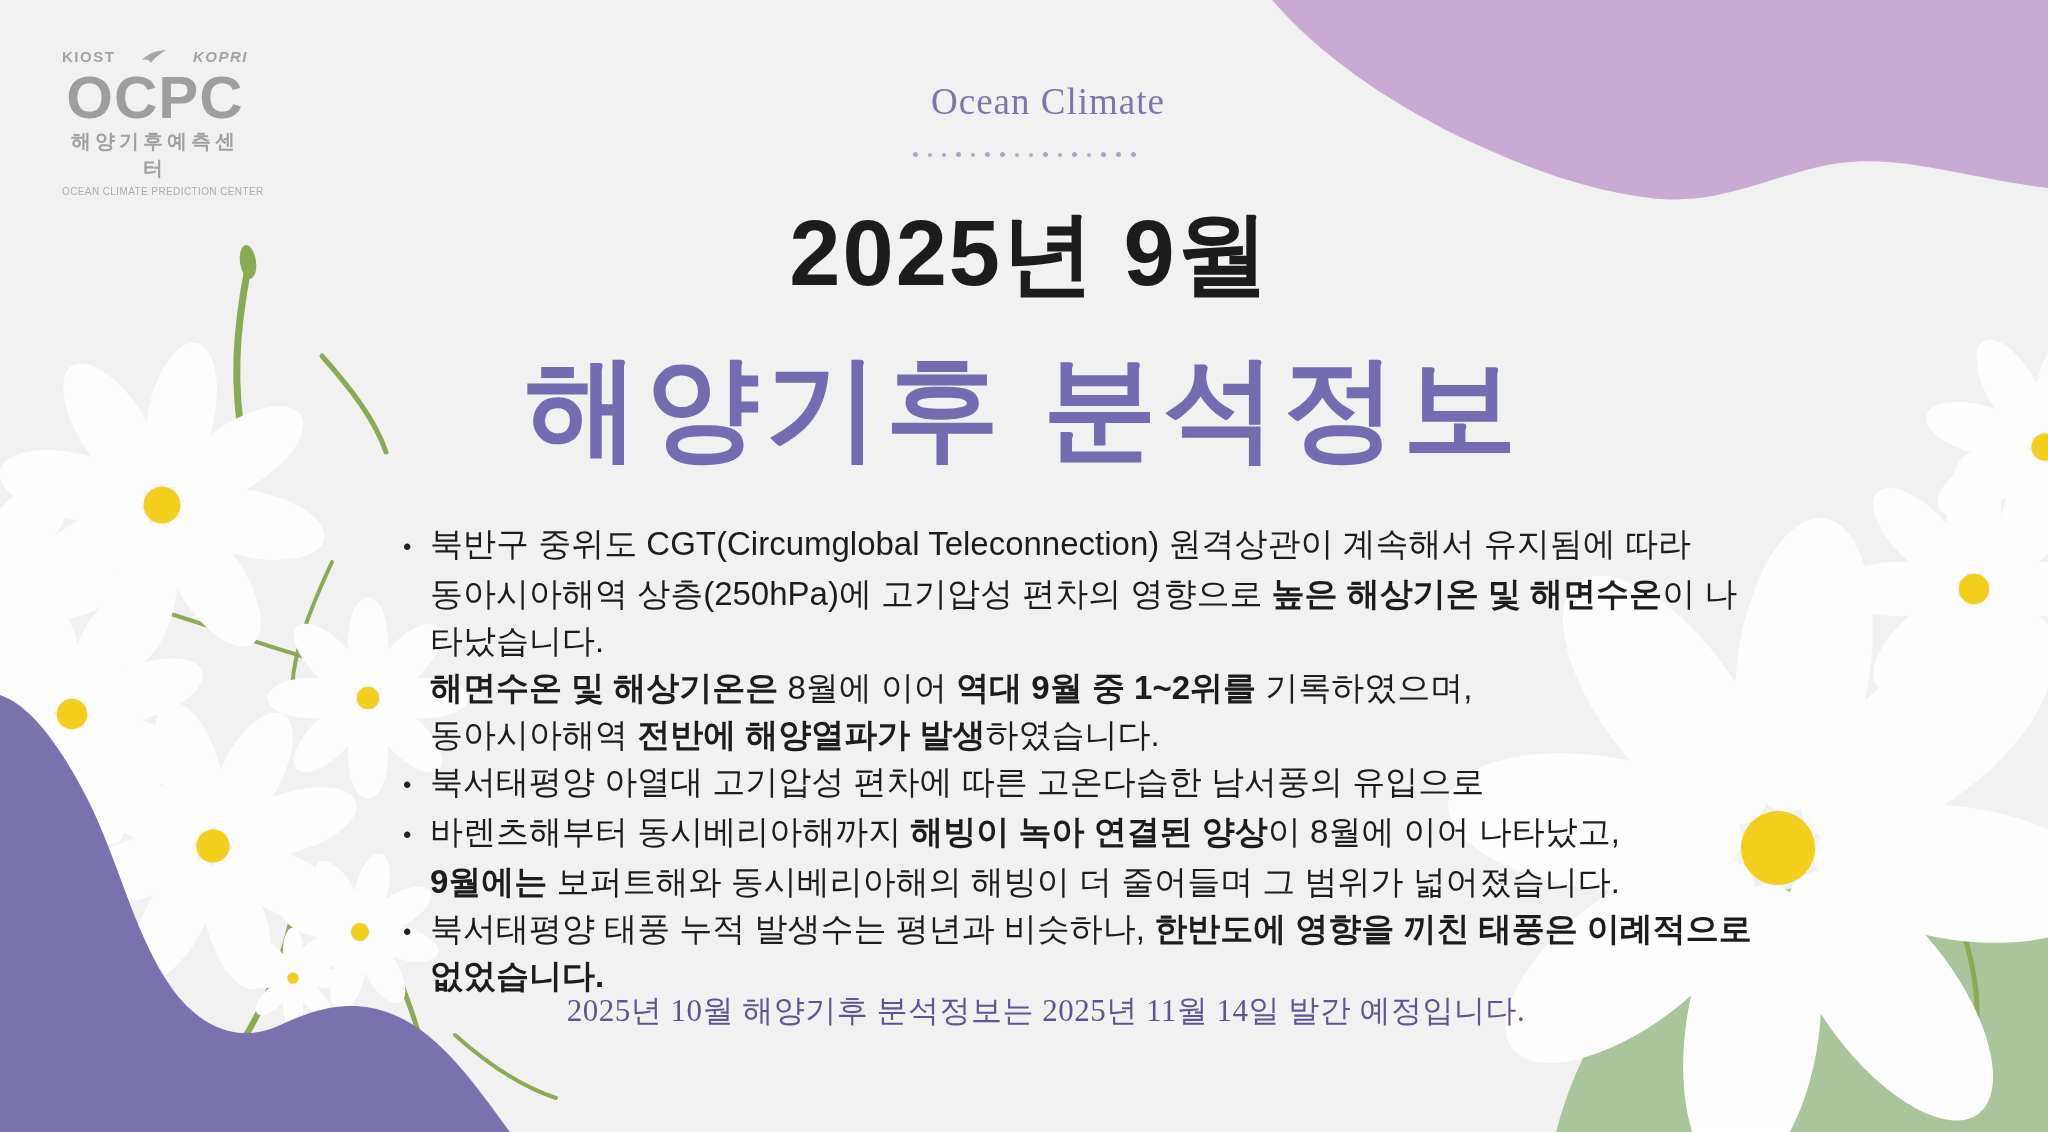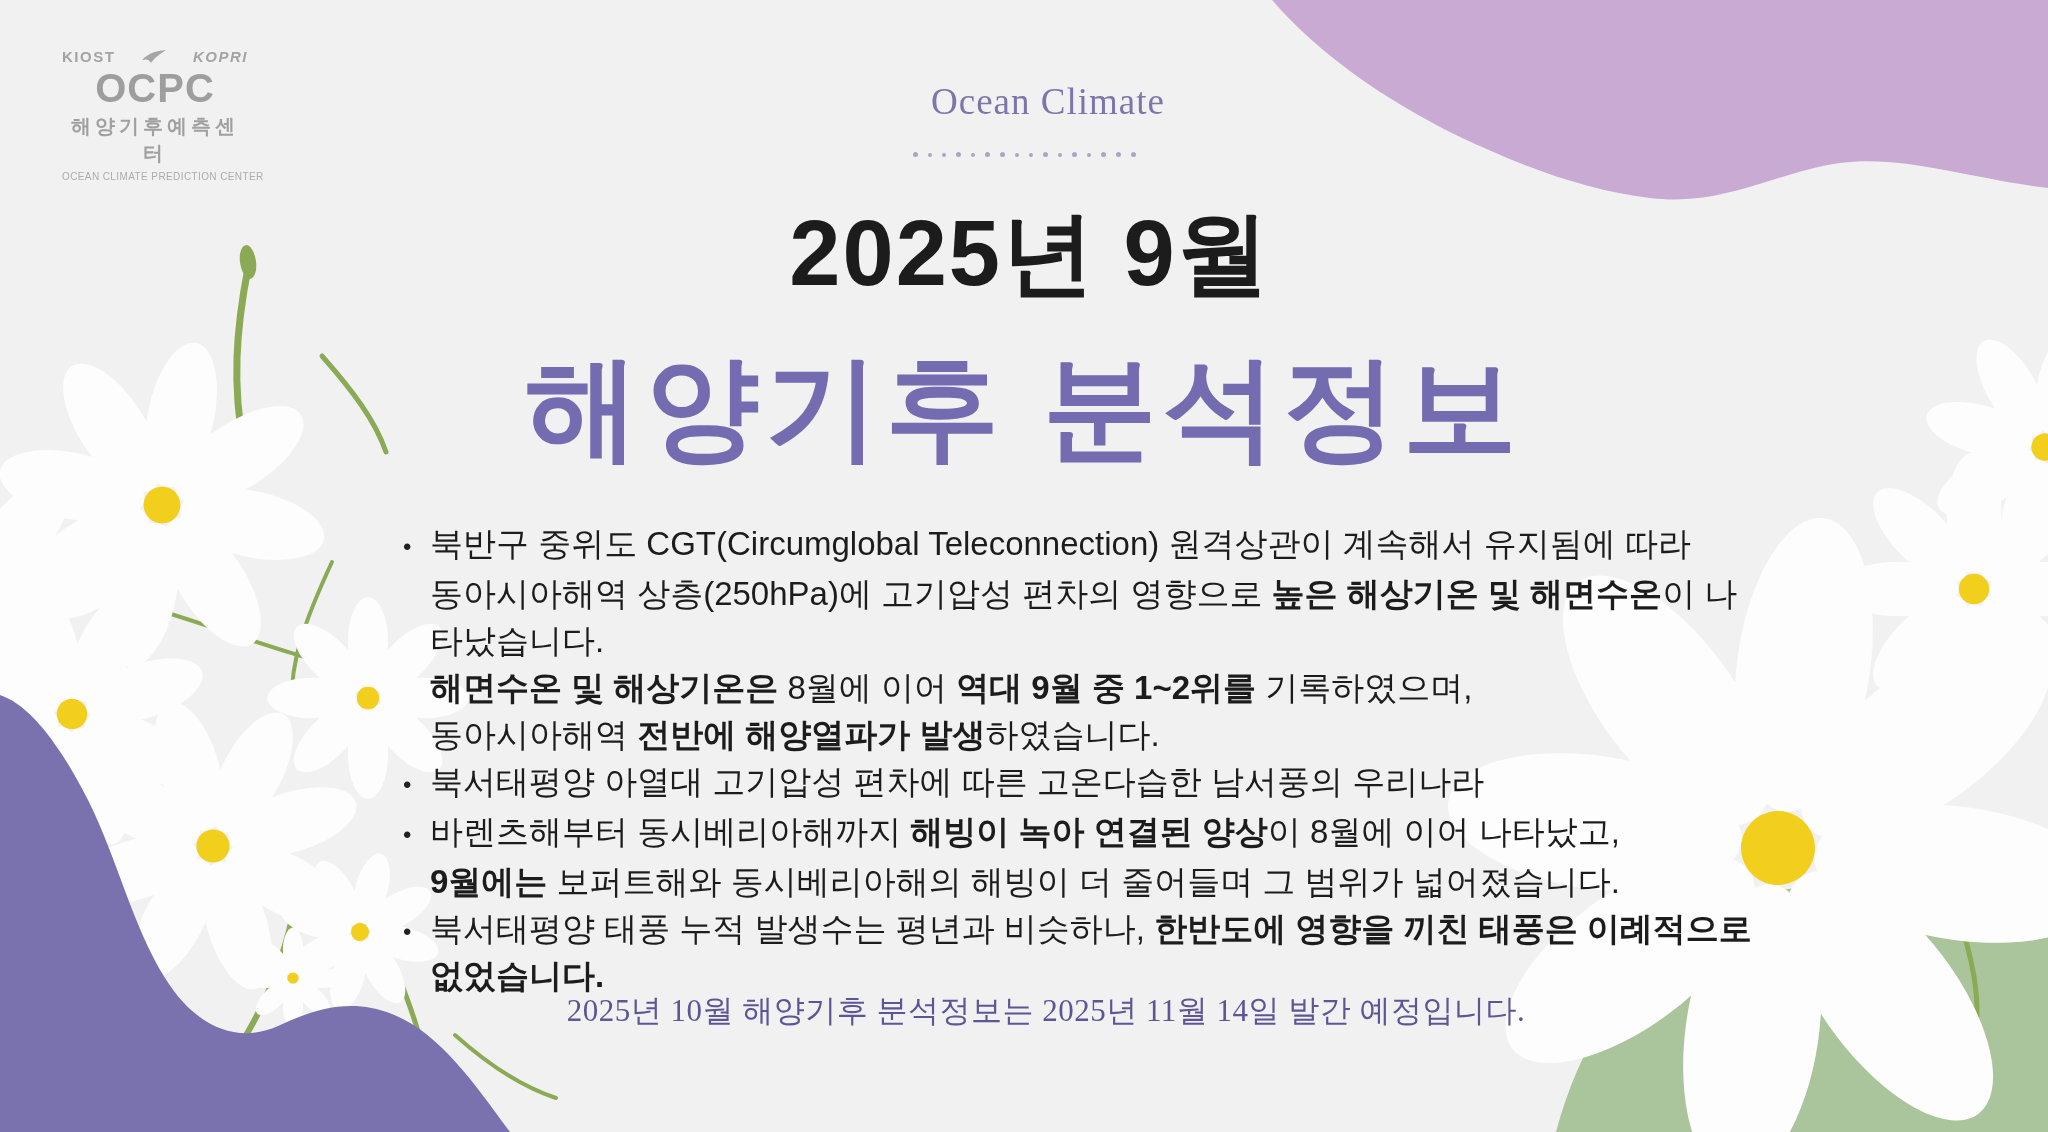--- a/index.html
+++ b/index.html
@@ -11,22 +11,22 @@
   *{margin:0;padding:0;box-sizing:border-box;}
   html,body{width:2048px;height:1132px;}
   body{
     position:relative;overflow:hidden;background:var(--bg);
     font-family:"Liberation Sans","DejaVu Sans",sans-serif;color:var(--text);
   }
   .decor{position:absolute;left:0;top:0;width:2048px;height:1132px;}
 
   .logo{position:absolute;left:62px;top:48px;width:186px;text-align:center;color:var(--logo-gray);}
   .logo-row1{display:flex;justify-content:space-between;align-items:center;gap:9px;font-size:15px;font-weight:bold;letter-spacing:1.5px;color:#a3a3a3;}
-  .logo-ocpc{font-size:40px;font-weight:800;letter-spacing:1px;line-height:1.0;margin-top:3px;color:#9e9e9e;}
-  .logo-kr{font-size:20px;font-weight:700;letter-spacing:4px;margin-top:5px;color:#a0a0a0;}
+  .logo-ocpc{font-size:60px;font-weight:800;letter-spacing:1px;line-height:1.0;margin-top:3px;color:#9e9e9e;}
+  .logo-kr{font-size:20px;font-weight:700;letter-spacing:4px;color:#a0a0a0;}
   .logo-en{font-size:10px;letter-spacing:0.4px;margin-top:4px;color:#acacac;white-space:nowrap;}
 
   .header-label{position:absolute;top:80px;left:0;width:100%;text-align:center;
     font-family:"Liberation Serif","DejaVu Serif",serif;font-size:37px;
     color:var(--header-purple);letter-spacing:1px;padding-left:48px;}
   .dots{position:absolute;top:152px;left:0;width:100%;display:flex;justify-content:center;align-items:center;gap:10px;}
   .dot{display:inline-block;border-radius:50%;background:#b0a3c6;}
 
   .title{position:absolute;top:203px;left:6px;width:100%;text-align:center;
     font-size:92px;font-weight:700;letter-spacing:2px;color:var(--text);line-height:1.1;}
@@ -232,21 +232,21 @@
     <div class="line">
       <span class="marker"></span>
       <span><span class="b">해면수온 및 해상기온은</span><span> 8월에 이어 </span><span class="b">역대 9월 중 1~2위를</span><span> 기록하였으며,</span></span>
     </div>
     <div class="line">
       <span class="marker"></span>
       <span><span>동아시아해역 </span><span class="b">전반에 해양열파가 발생</span><span>하였습니다.</span></span>
     </div>
     <div class="line">
       <span class="marker">•</span>
-      <span><span>북서태평양 아열대 고기압성 편차에 따른 고온다습한 남서풍의 우리나라</span></span>
+      <span><span>북서태평양 아열대 고기압성 편차에 따른 고온다습한 남서풍의 유입으로</span></span>
     </div>
     <div class="line">
       <span class="marker">•</span>
       <span><span>바렌츠해부터 동시베리아해까지 </span><span class="b">해빙이 녹아 연결된 양상</span><span>이 8월에 이어 나타났고,</span></span>
     </div>
     <div class="line">
       <span class="marker"></span>
       <span><span class="b">9월에는</span><span> 보퍼트해와 동시베리아해의 해빙이 더 줄어들며 그 범위가 넓어졌습니다.</span></span>
     </div>
     <div class="line">

